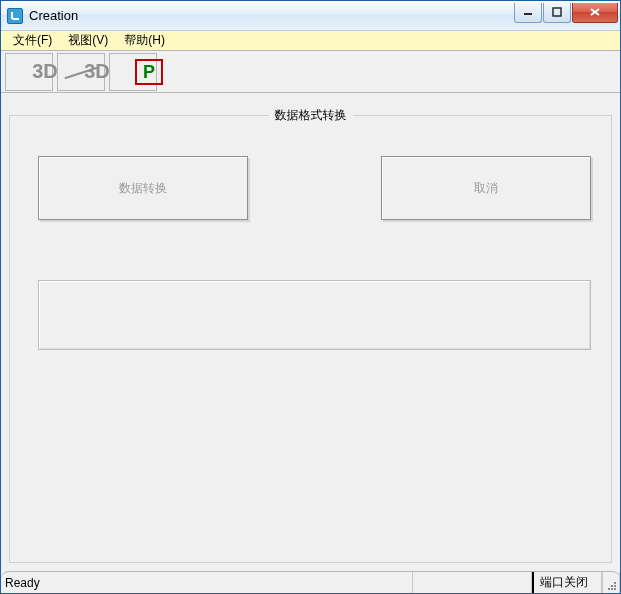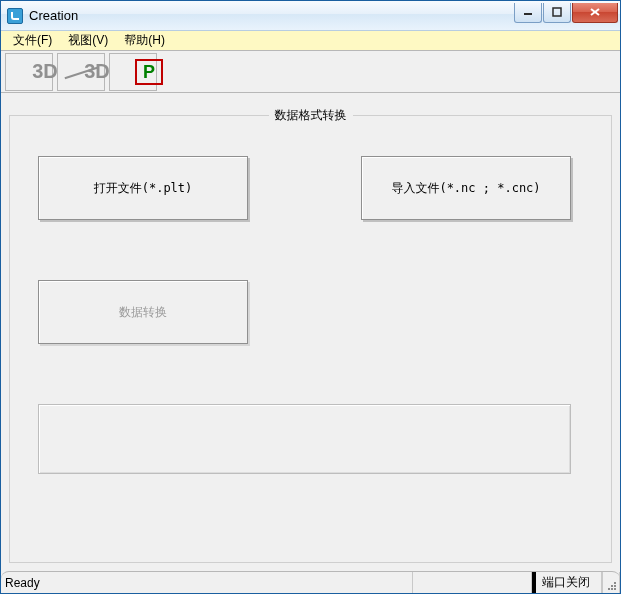--- a/index.html
+++ b/index.html
@@ -125,21 +125,21 @@
     padding: 14px 8px 8px 8px;
     display:flex;
     flex-direction:column;
   }
   .groupbox {
     position: relative;
     border:1px solid #cfcfcf;
     border-top:1px solid #cfcfcf;
     flex:1;
     margin-top:8px;
-    padding: 40px 40px 20px 28px;
+    padding: 40px 20px 20px 28px;
   }
   .groupbox .legend {
     position:absolute;
     top:-9px;
     left:50%;
     transform:translateX(-50%);
     background:#f0f0f0;
     padding:0 6px;
     font-size:12px;
   }
@@ -184,21 +184,21 @@
     border-radius:8px;
   }
   .status-cell {
     border-right:1px solid #c9c9c9;
     display:flex;
     align-items:center;
     padding:0 6px;
   }
   .status-ready { flex:1; border-right:none; padding-left:4px;}
   .status-blank1 { width:120px; border-left:1px solid #c9c9c9;}
-  .status-port { width:70px; border-left:4px solid #000000;}
+  .status-port { width:70px; border-left:2px solid #000000;}
   .status-grip {
     width:18px;
     border-left:1px solid #c9c9c9;
     position:relative;
   }
   .status-grip::before{
     content:"";
     position:absolute;
     right:2px; bottom:2px;
     width:10px; height:10px;
@@ -255,32 +255,27 @@
     </div>
     <div class="tool-btn">
       <span class="p-letter">P</span>
     </div>
   </div>
 
   <div class="client">
     <div class="groupbox">
       <div class="legend">数据格式转换</div>
 
-      <div class="btn-row">
-        <div class="big-btn">
-          <span>打开文件(*.plt)</span>
-        </div>
-        <div class="big-btn">
-          <span>导入文件(*.nc ; *.cnc)</span>
-        </div>
-      </div>
 
       <div class="btn-row">
         <div class="big-btn disabled">
           <span>数据转换</span>
+        </div>
+        <div class="big-btn disabled">
+          <span>取消</span>
         </div>
       </div>
 
       <div class="inset-panel"></div>
     </div>
   </div>
 
   <div class="statusbar">
     <div class="status-cell status-ready">Ready</div>
     <div class="status-cell status-blank1"></div>

